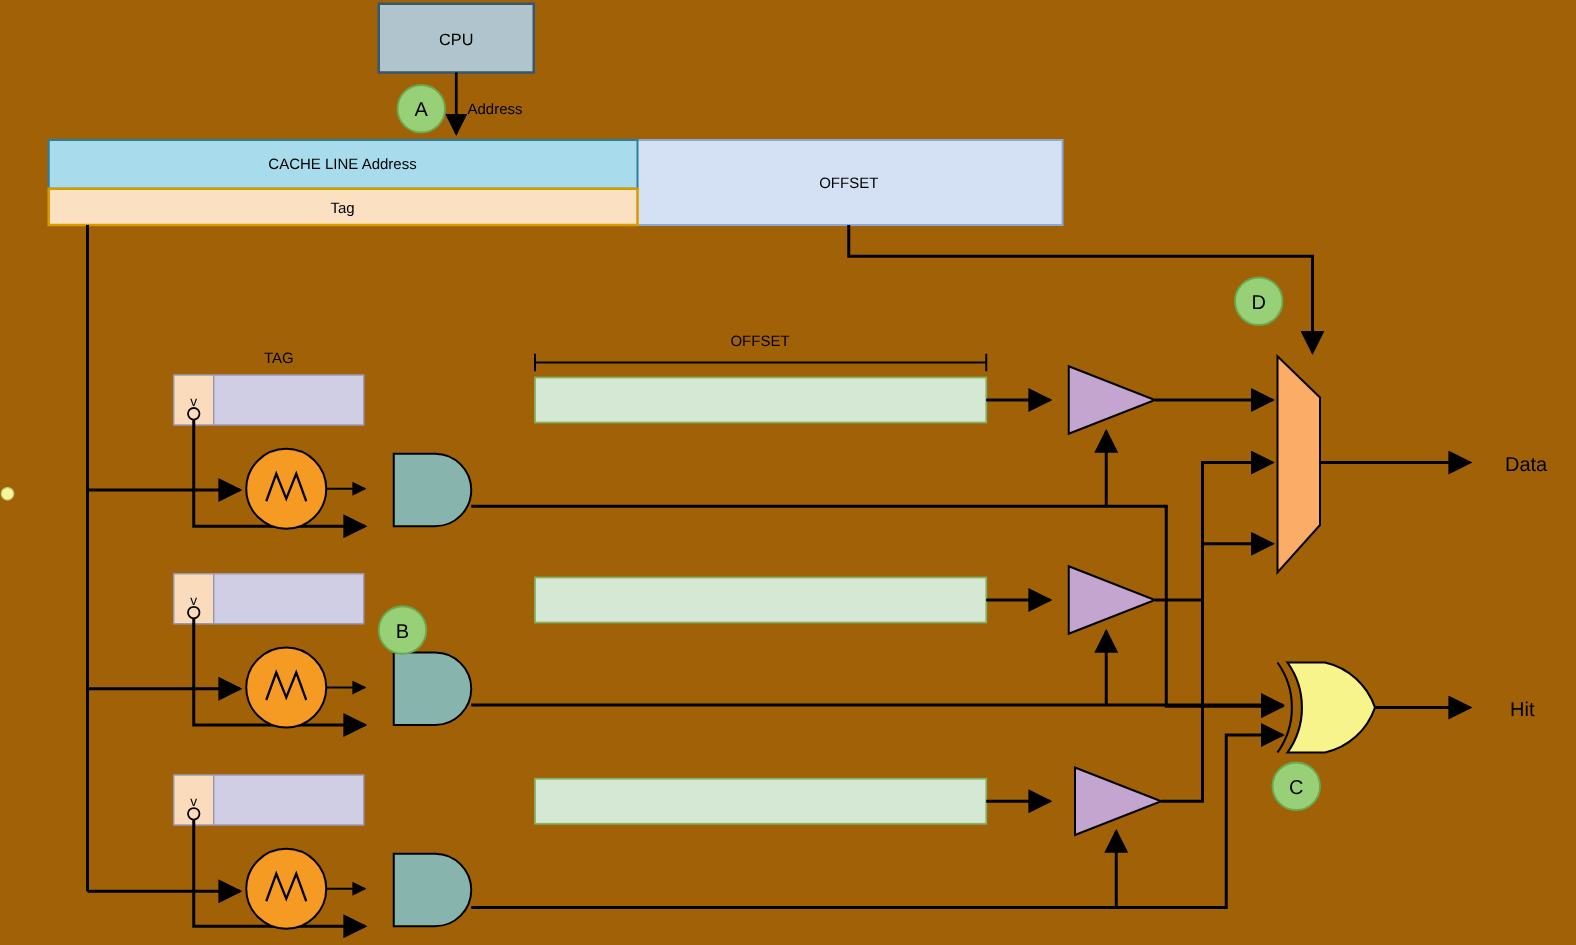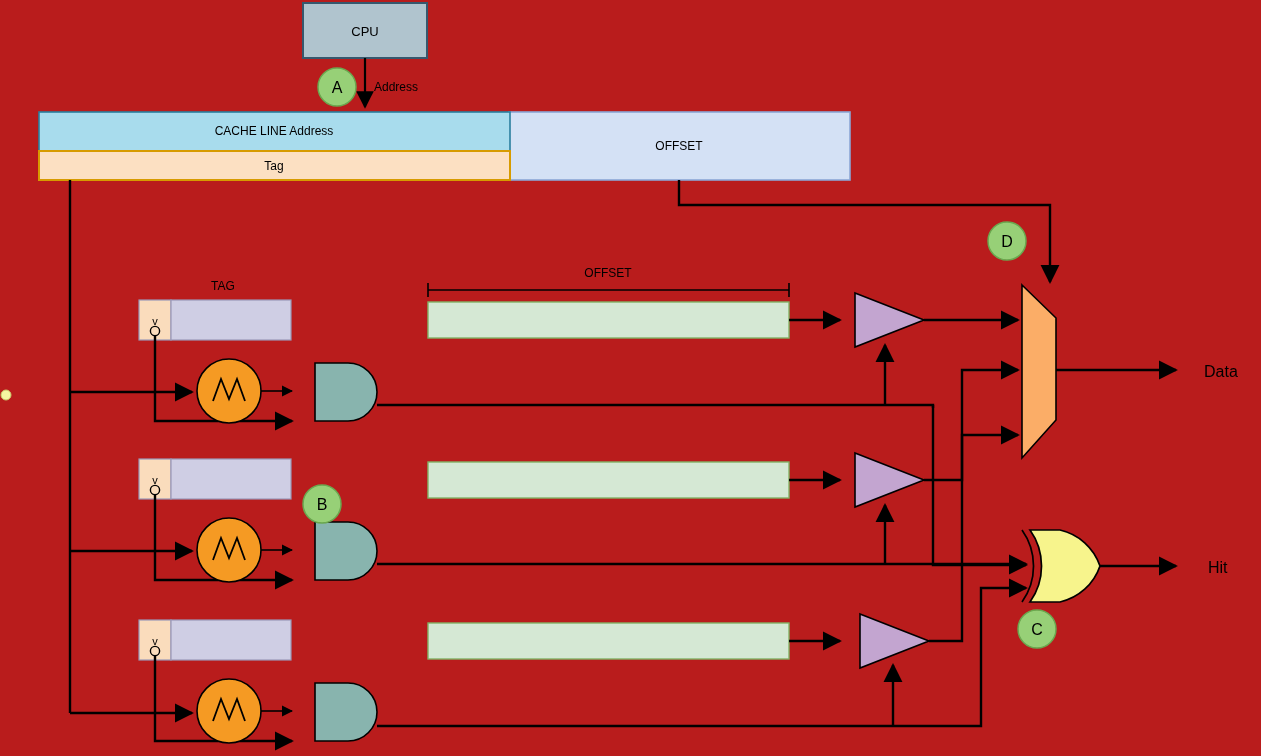--- a/index.html
+++ b/index.html
@@ -1,20 +1,20 @@
 <!DOCTYPE html>
 <html><head>
 <meta charset="utf-8">
 <style>
   html,body{margin:0;padding:0;background:#ffffff;}
   body{
     font-family:"Liberation Sans", sans-serif;
     width:1261px;height:756px;overflow:hidden;
   }
-  #stage{position:relative;width:1261px;height:756px;background:#b91c1c;}
+  #stage{position:relative;width:1261px;height:756px;background:#a16207;}
   svg{display:block;}
   .lbl{font-family:"Liberation Sans", sans-serif;}
 </style>
 </head>
 <body>
 
 <div id="stage">
 <svg width="1261" height="756" viewBox="0 0 1261 756" xmlns="http://www.w3.org/2000/svg">
   <defs>
     <marker id="arrow" viewBox="0 0 10 10" refX="9" refY="5" markerWidth="7" markerHeight="7" orient="auto-start-reverse">

